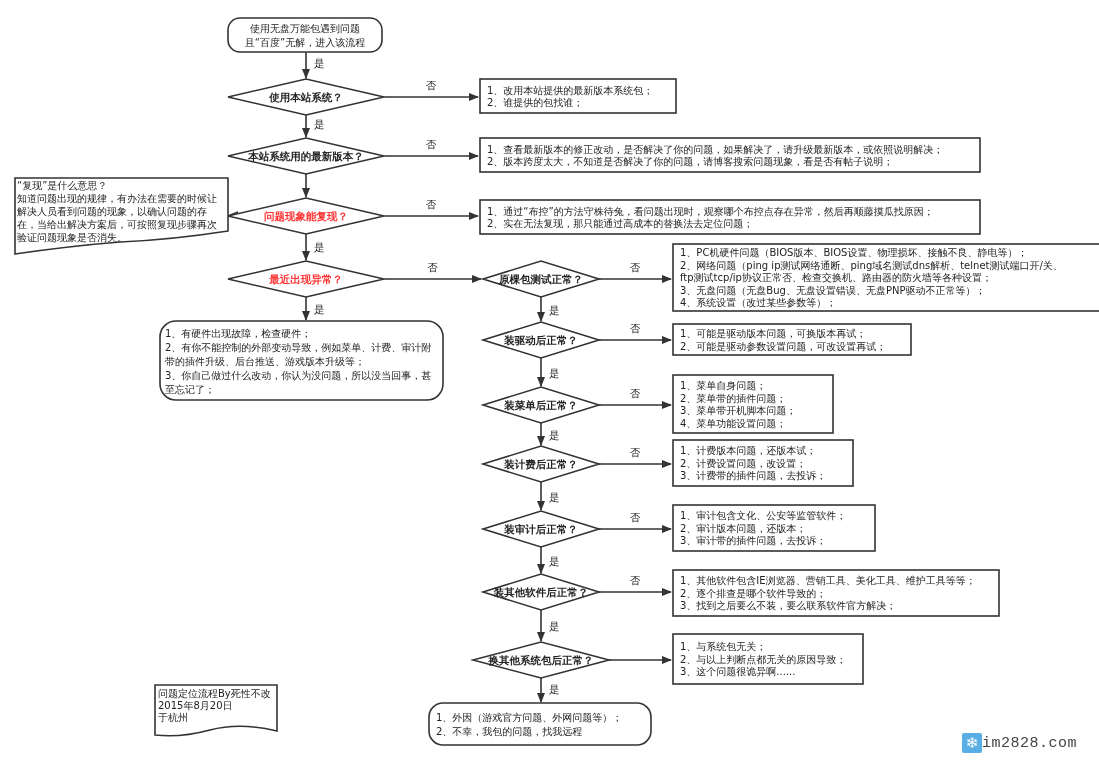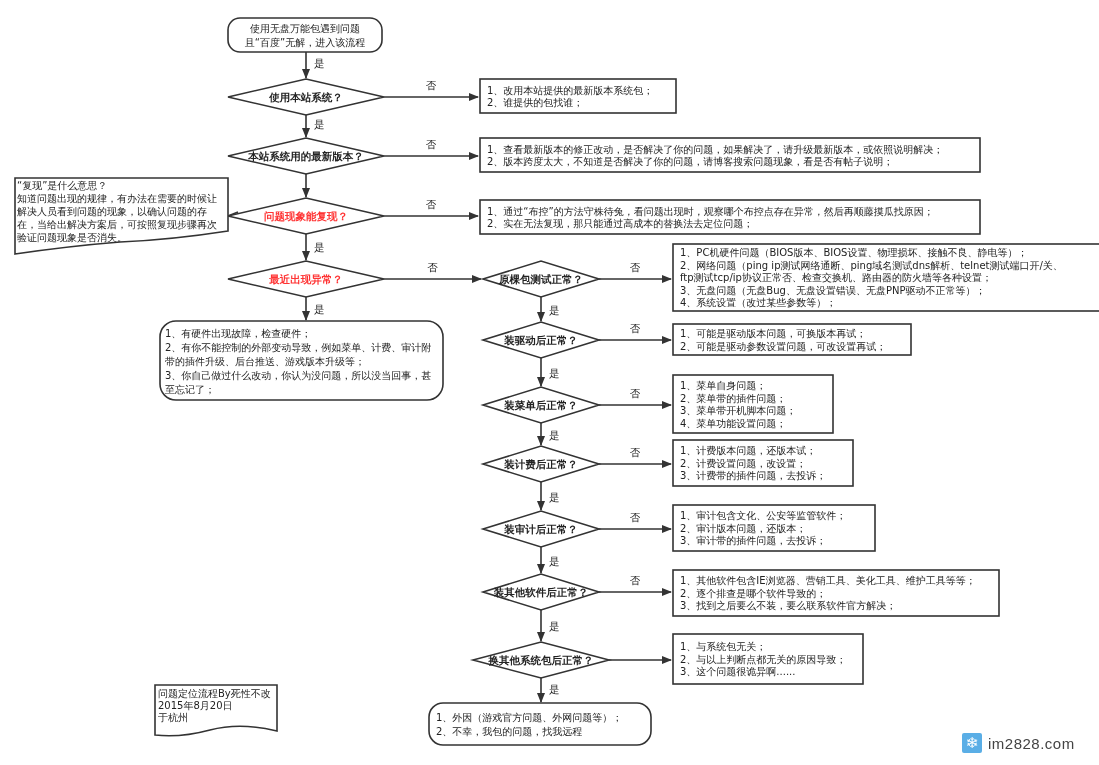--- a/index.html
+++ b/index.html
@@ -8,22 +8,22 @@
   svg { position:absolute; left:0; top:0; }
   .shape { fill:#ffffff; stroke:#333333; stroke-width:1.6; }
   .line { stroke:#333333; stroke-width:1.6; fill:none; }
   .dtext { font-size:10.5px; font-weight:bold; fill:#222; }
   .dtext.red { fill:#ff3333; }
   .btext { font-size:10px; fill:#222; }
   .lbl { font-size:10.5px; fill:#222; }
   .logo { position:absolute; left:962px; top:733px; display:flex; align-items:center; }
   .logo-box { width:20px; height:20px; background:#5aaee6; border-radius:2px; color:#fff;
               font-size:15px; line-height:20px; text-align:center; }
-  .logo-text { margin-left:6px; font-size:15px; color:#444; letter-spacing:0.5px;
-               font-family:Liberation Sans, sans-serif; }
+  .logo-text { font-size:15px; color:#444; letter-spacing:0.5px;
+               font-family:Liberation Mono, monospace; }
 </style>
 </head>
 <body>
 
 <svg width="1099" height="765" viewBox="0 0 1099 765">
   <defs>
     <marker id="arr" markerWidth="10" markerHeight="8" refX="9" refY="4" orient="auto" markerUnits="userSpaceOnUse">
       <path d="M0,0 L10,4 L0,8 z" fill="#333"></path>
     </marker>
   </defs>

